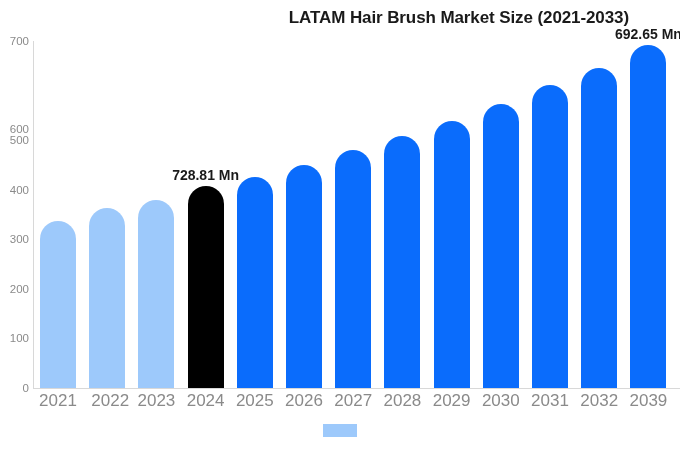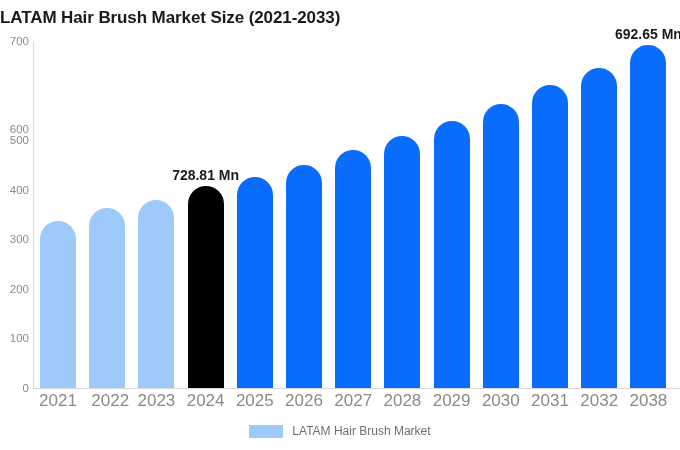--- a/index.html
+++ b/index.html
@@ -21,21 +21,21 @@
     width: 680px;
     height: 450px;
   }
 
   
   #chart-title {
     position: absolute;
     left: 0;
     top: 8px;
     width: 629px;
-    text-align: left;
+    text-align: right;
     font-size: 17px;
     font-weight: bold;
     color: #1a1a1a;
     letter-spacing: -0.1px;
   }
 
   
   #y-axis-line {
     position: absolute;
     left: 33px;
@@ -184,23 +184,22 @@
       <div class="x-tick-label" style="left: 101.4px;">2023</div>
       <div class="x-tick-label" style="left: 150.6px;">2024</div>
       <div class="x-tick-label" style="left: 199.8px;">2025</div>
       <div class="x-tick-label" style="left: 249px;">2026</div>
       <div class="x-tick-label" style="left: 298.2px;">2027</div>
       <div class="x-tick-label" style="left: 347.4px;">2028</div>
       <div class="x-tick-label" style="left: 396.6px;">2029</div>
       <div class="x-tick-label" style="left: 445.8px;">2030</div>
       <div class="x-tick-label" style="left: 495px;">2031</div>
       <div class="x-tick-label" style="left: 544.2px;">2032</div>
-      <div class="x-tick-label" style="left: 593.4px;">2038</div>
+      <div class="x-tick-label" style="left: 593.4px;">2039</div>
     </div>
 
   <div id="legend">
       <div class="legend-item">
         <span class="legend-swatch" style="background: rgb(157, 201, 251);"></span>
-        <span class="legend-label">LATAM Hair Brush Market</span>
       </div>
     </div>
 
 </div>
 
 </body></html>

